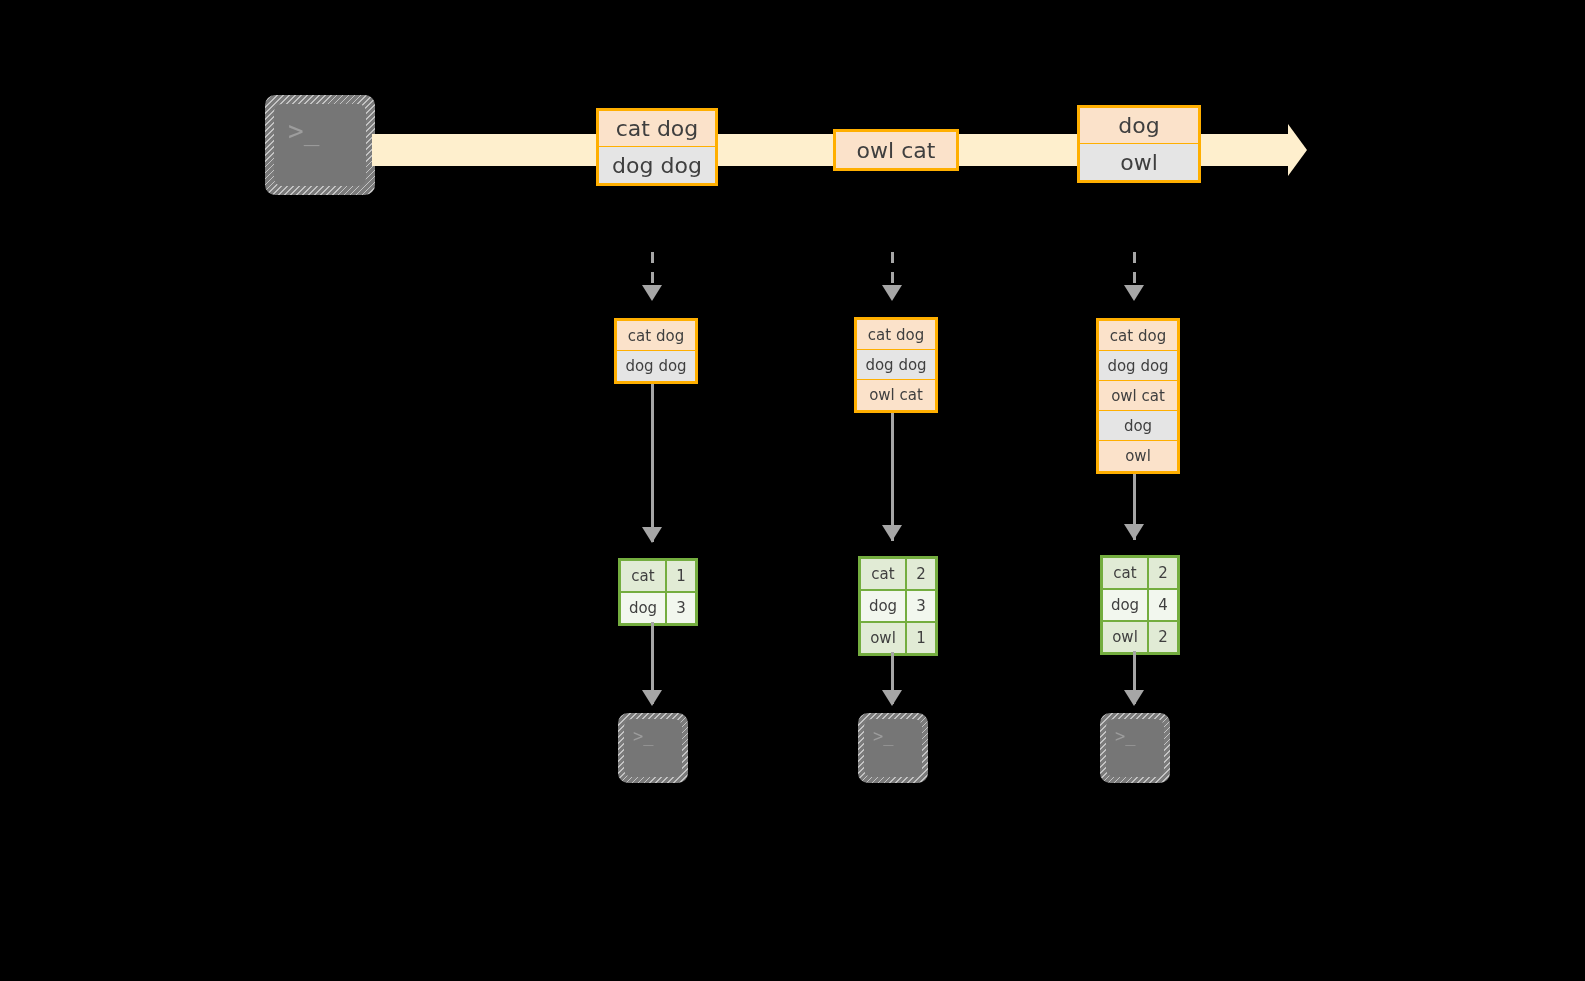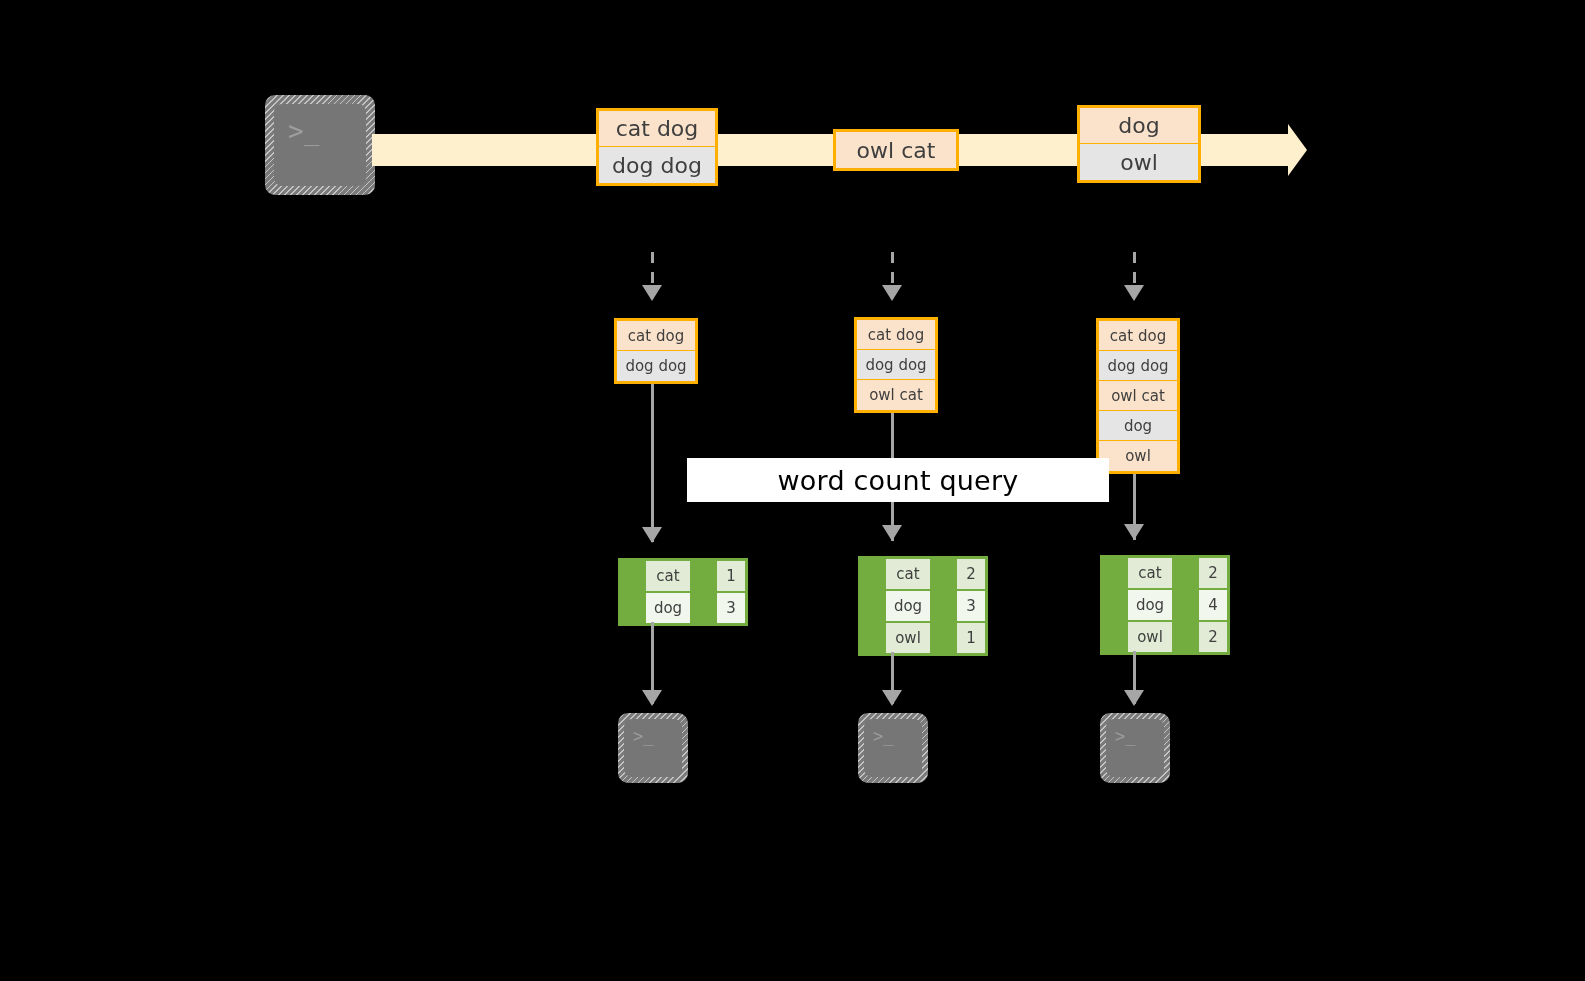--- a/index.html
+++ b/index.html
@@ -85,21 +85,21 @@
   
   .table-group{
     position:absolute;border:3px solid #74AD3F;background:#74AD3F;
     display:flex;flex-direction:column;
   }
   .trow{display:flex;border-bottom:2px solid #74AD3F;}
   .trow:last-child{border-bottom:none;}
   .tcell{
     box-sizing:border-box;
     display:flex;align-items:center;justify-content:center;
-    height:30px;font-size:15px;color:#3f3f3f;margin-left:25px;
+    height:30px;font-size:15px;color:#3f3f3f;
   }
   .tcell.k{width:46px;border-right:2px solid #74AD3F;}
   .tcell.v{width:28px;}
   .trow.dark .tcell{background:#E1EBD5;}
   .trow.light .tcell{background:#F2F7EE;}
 
   
   .arrow-line{position:absolute;width:3px;background:#A6A6A6;}
   .arrow-dash{
     position:absolute;width:3px;
@@ -249,17 +249,14 @@
 
   <div class="arrow-line" style="left:1133px;top:651px;height:53px;"></div>
   <div class="arrow-head" style="left:1124px;top:690px;"></div>
 
   <div class="terminal small" style="left:1100px;top:713px;">
     <div class="inner">
       <span class="glyph">&gt;_</span>
     </div>
   </div>
 
-  <div id="query-banner">
-    <span class="label">word count query</span>
-  </div>
 
 </div>
 
 </body></html>

